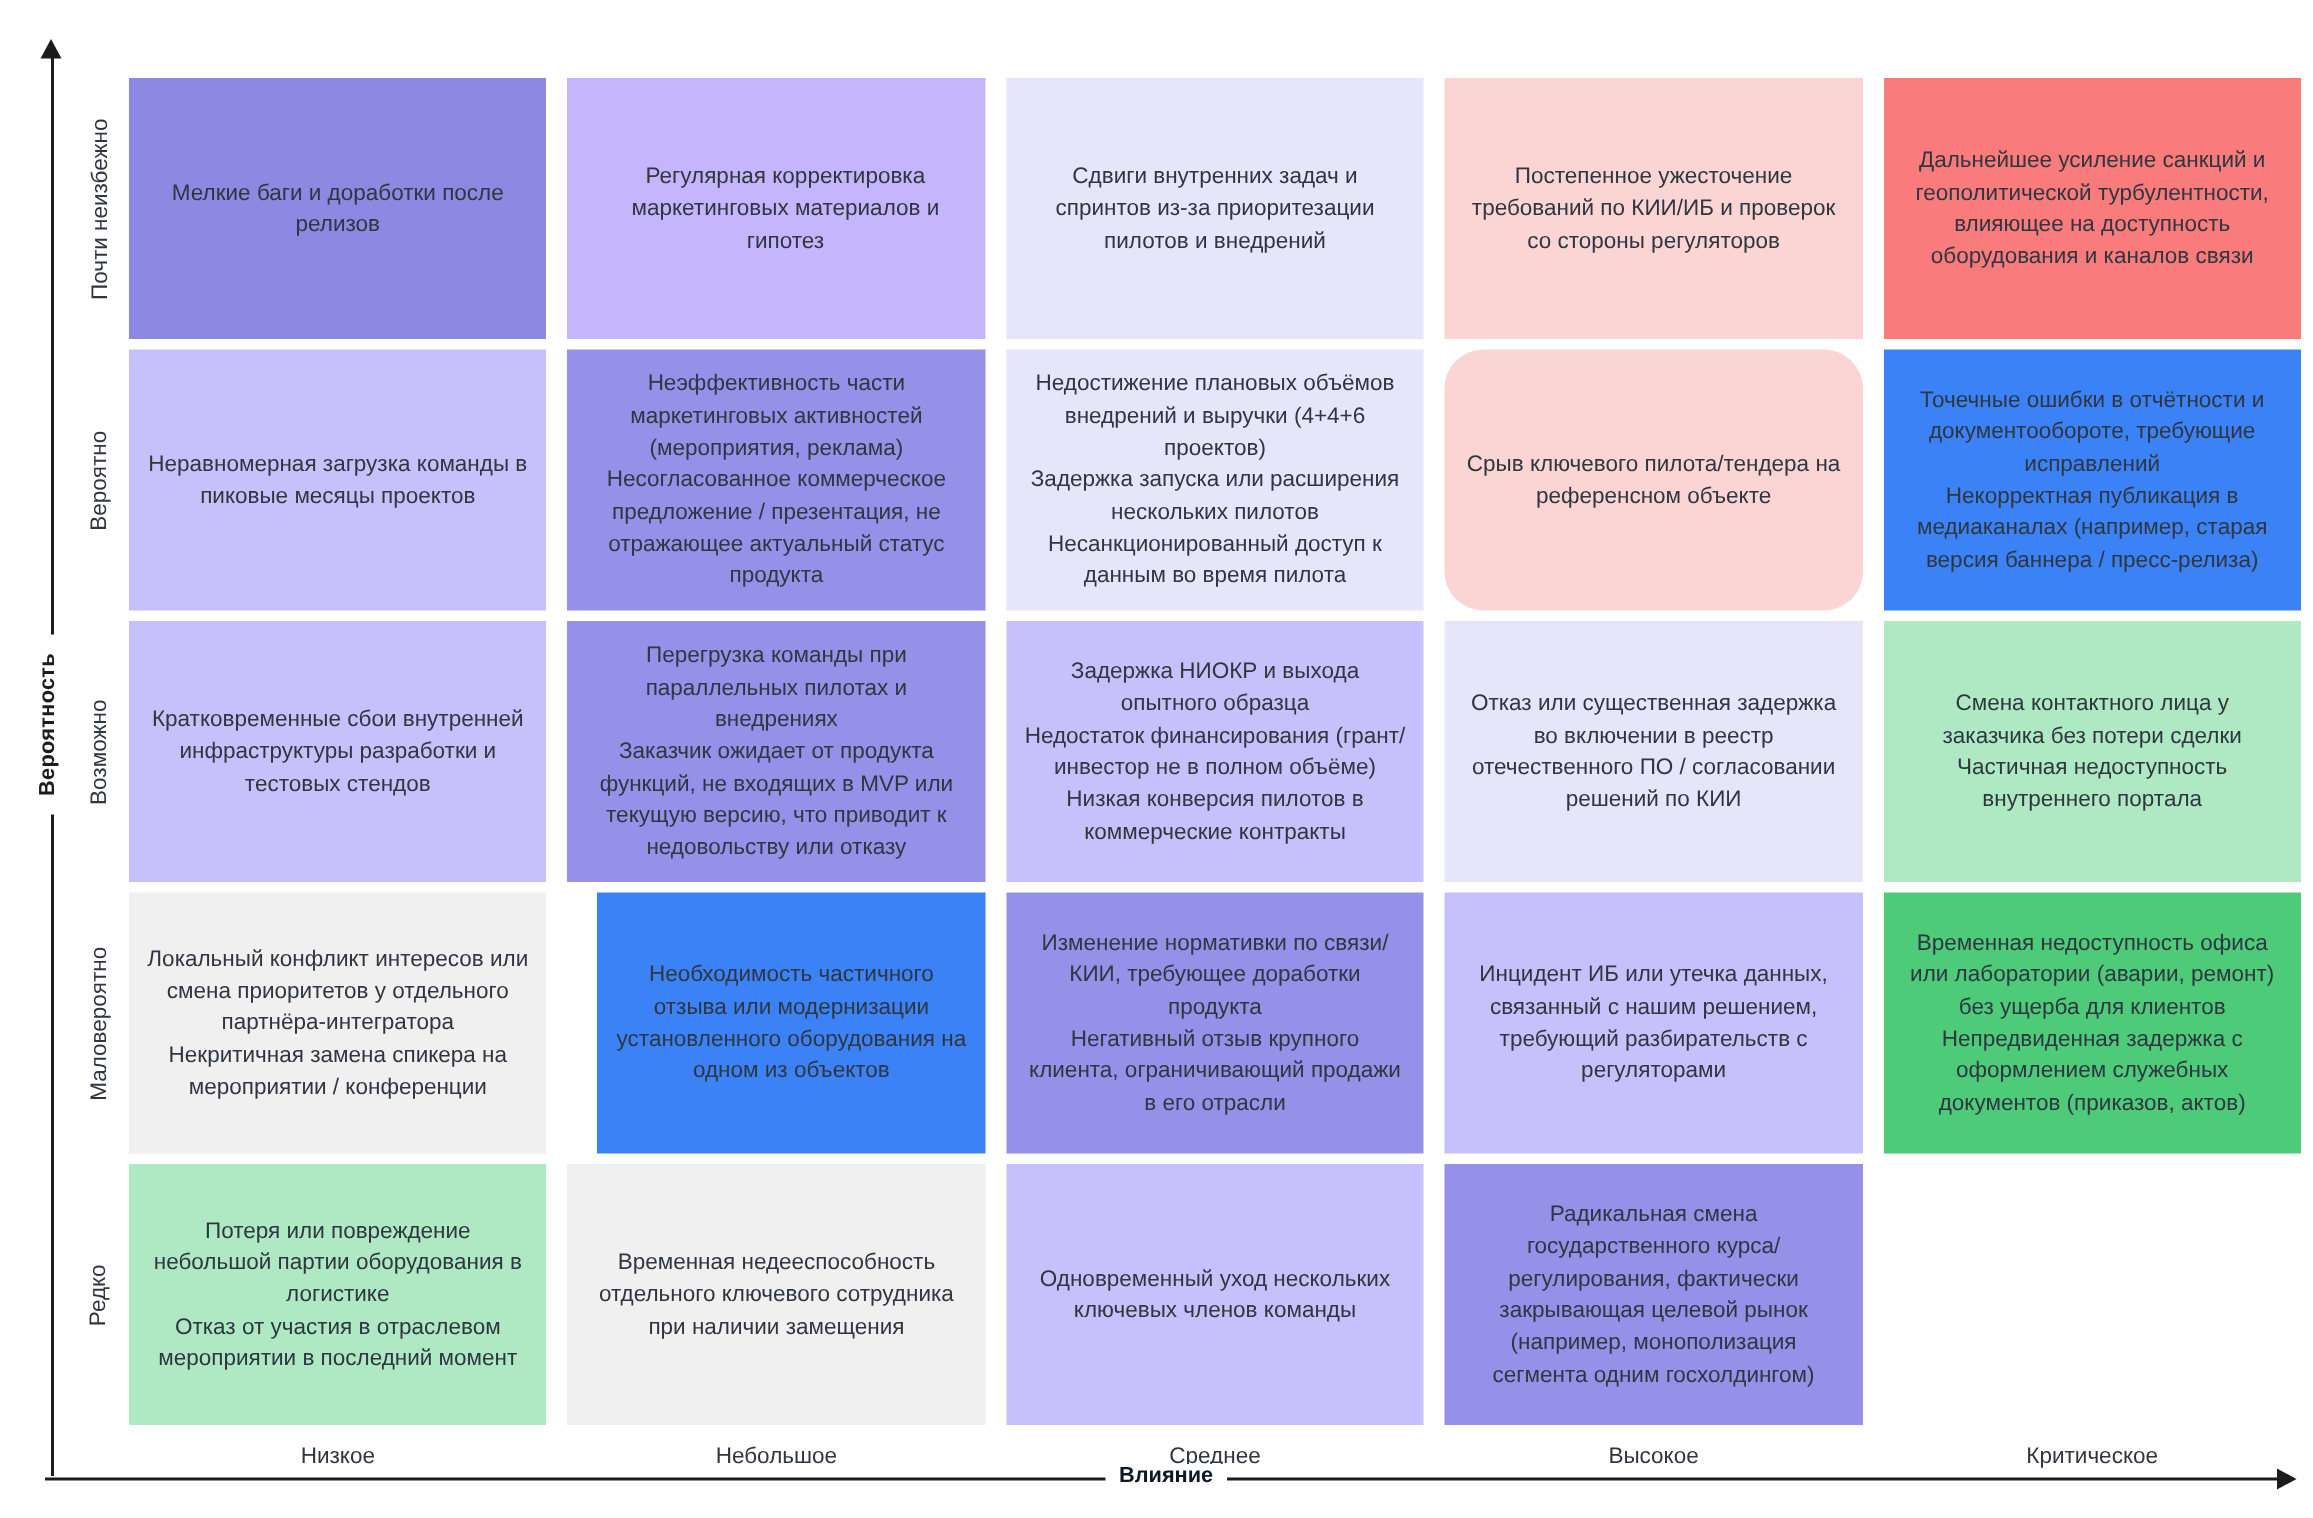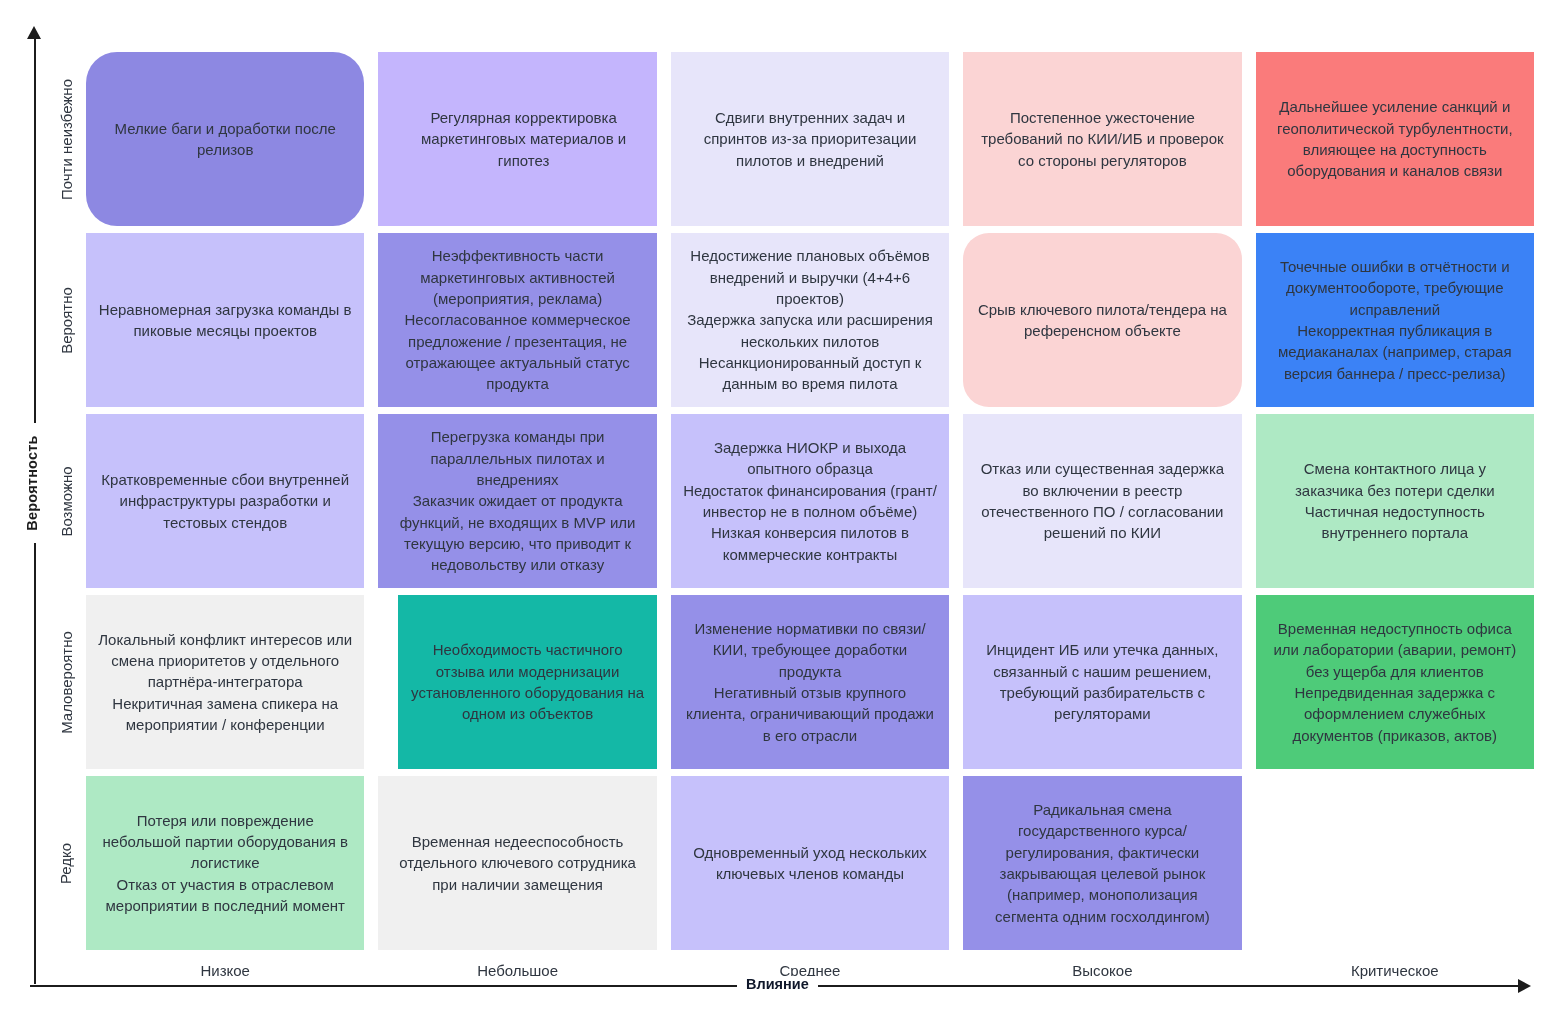--- a/index.html
+++ b/index.html
@@ -189,21 +189,21 @@
       <div class="y-tick">
         <span>Маловероятно</span>
       </div>
       <div class="y-tick">
         <span>Редко</span>
       </div>
     </div>
   </div>
 
   <div id="grid">
-      <div class="cell" style="background: rgb(141, 136, 226); border-radius: 31px;">
+      <div class="cell" style="background: rgb(141, 136, 226);">
         <span class="cell-text">Мелкие баги и доработки после релизов</span>
       </div>
       <div class="cell" style="background: #c4b5fd; padding-left: 24px;">
         <span class="cell-text">Регулярная корректировка маркетинговых материалов и гипотез</span>
       </div>
       <div class="cell" style="background: rgb(231, 229, 250);">
         <span class="cell-text">Сдвиги внутренних задач и спринтов из-за приоритезации пилотов и внедрений</span>
       </div>
       <div class="cell" style="background: rgb(251, 212, 212);">
         <span class="cell-text">Постепенное ужесточение требований по КИИ/ИБ и проверок со стороны регуляторов</span>
@@ -246,21 +246,21 @@
         <span class="cell-text">Отказ или существенная задержка во включении в реестр отечественного ПО / согласовании решений по КИИ</span>
       </div>
       <div class="cell" style="background: rgb(174, 233, 196);">
         <span class="cell-text">Смена контактного лица у заказчика без потери сделки
 Частичная недоступность внутреннего портала</span>
       </div>
       <div class="cell" style="background: rgb(240, 240, 240);">
         <span class="cell-text">Локальный конфликт интересов или смена приоритетов у отдельного партнёра-интегратора
 Некритичная замена спикера на мероприятии / конференции</span>
       </div>
-      <div class="cell" style="background: #14b8a6; margin-left: 20px;">
+      <div class="cell" style="background: #3b82f6; margin-left: 20px;">
         <span class="cell-text">Необходимость частичного отзыва или модернизации установленного оборудования на одном из объектов</span>
       </div>
       <div class="cell" style="background: rgb(149, 144, 232);">
         <span class="cell-text">Изменение нормативки по связи/КИИ, требующее доработки продукта
 Негативный отзыв крупного клиента, ограничивающий продажи в его отрасли</span>
       </div>
       <div class="cell" style="background: rgb(198, 193, 251);">
         <span class="cell-text">Инцидент ИБ или утечка данных, связанный с нашим решением, требующий разбирательств с регуляторами</span>
       </div>
       <div class="cell" style="background: rgb(78, 203, 121);">

